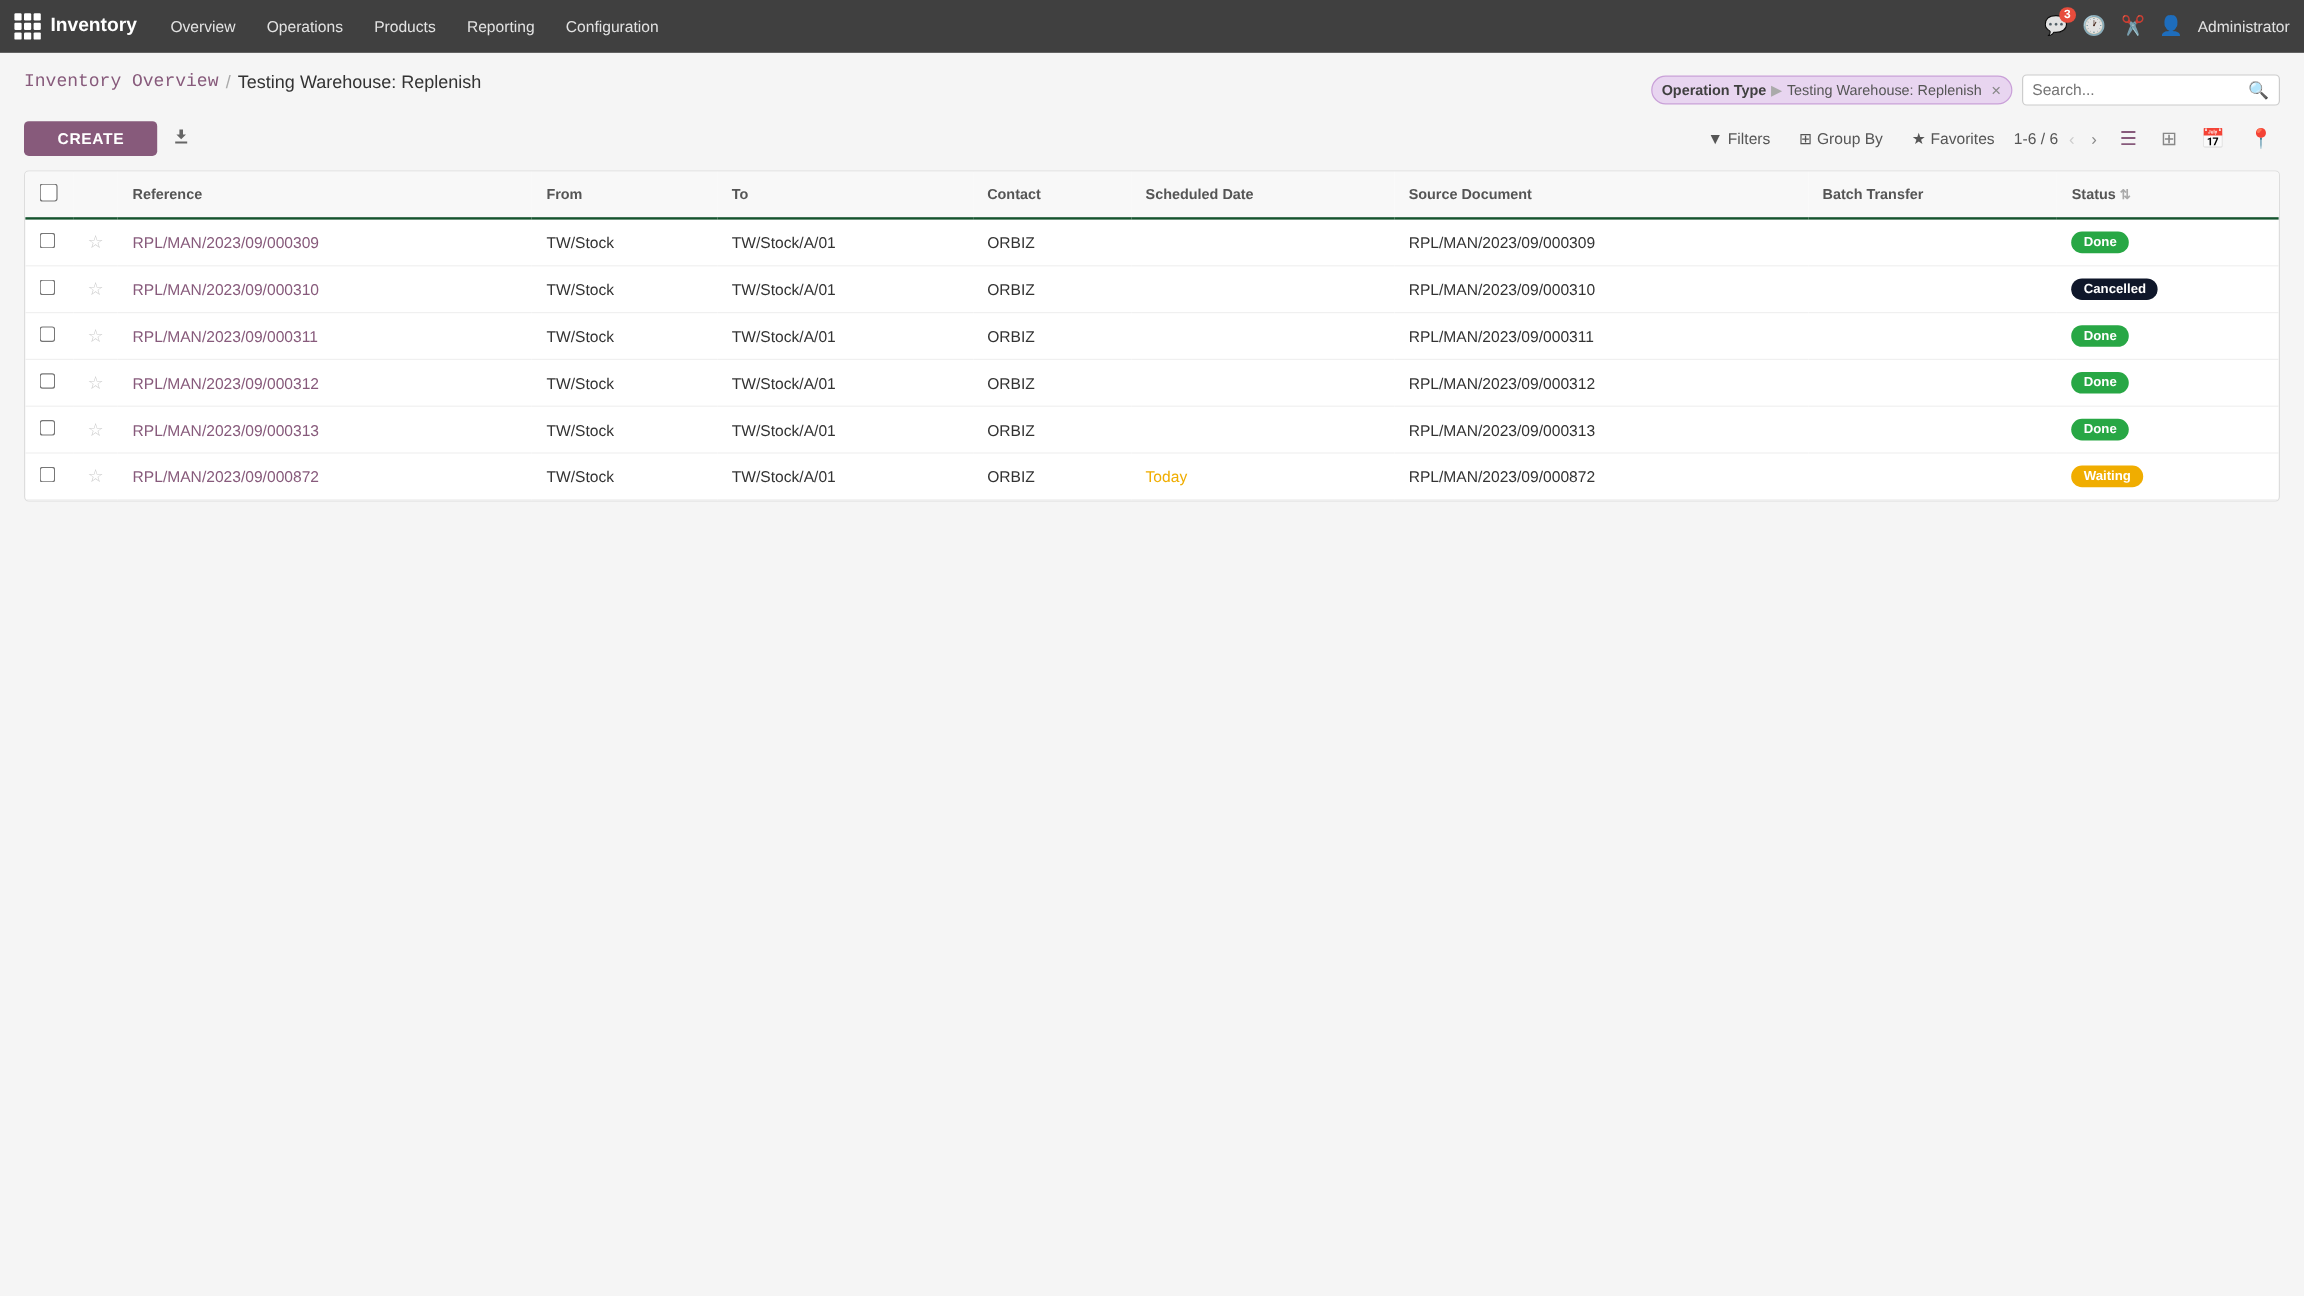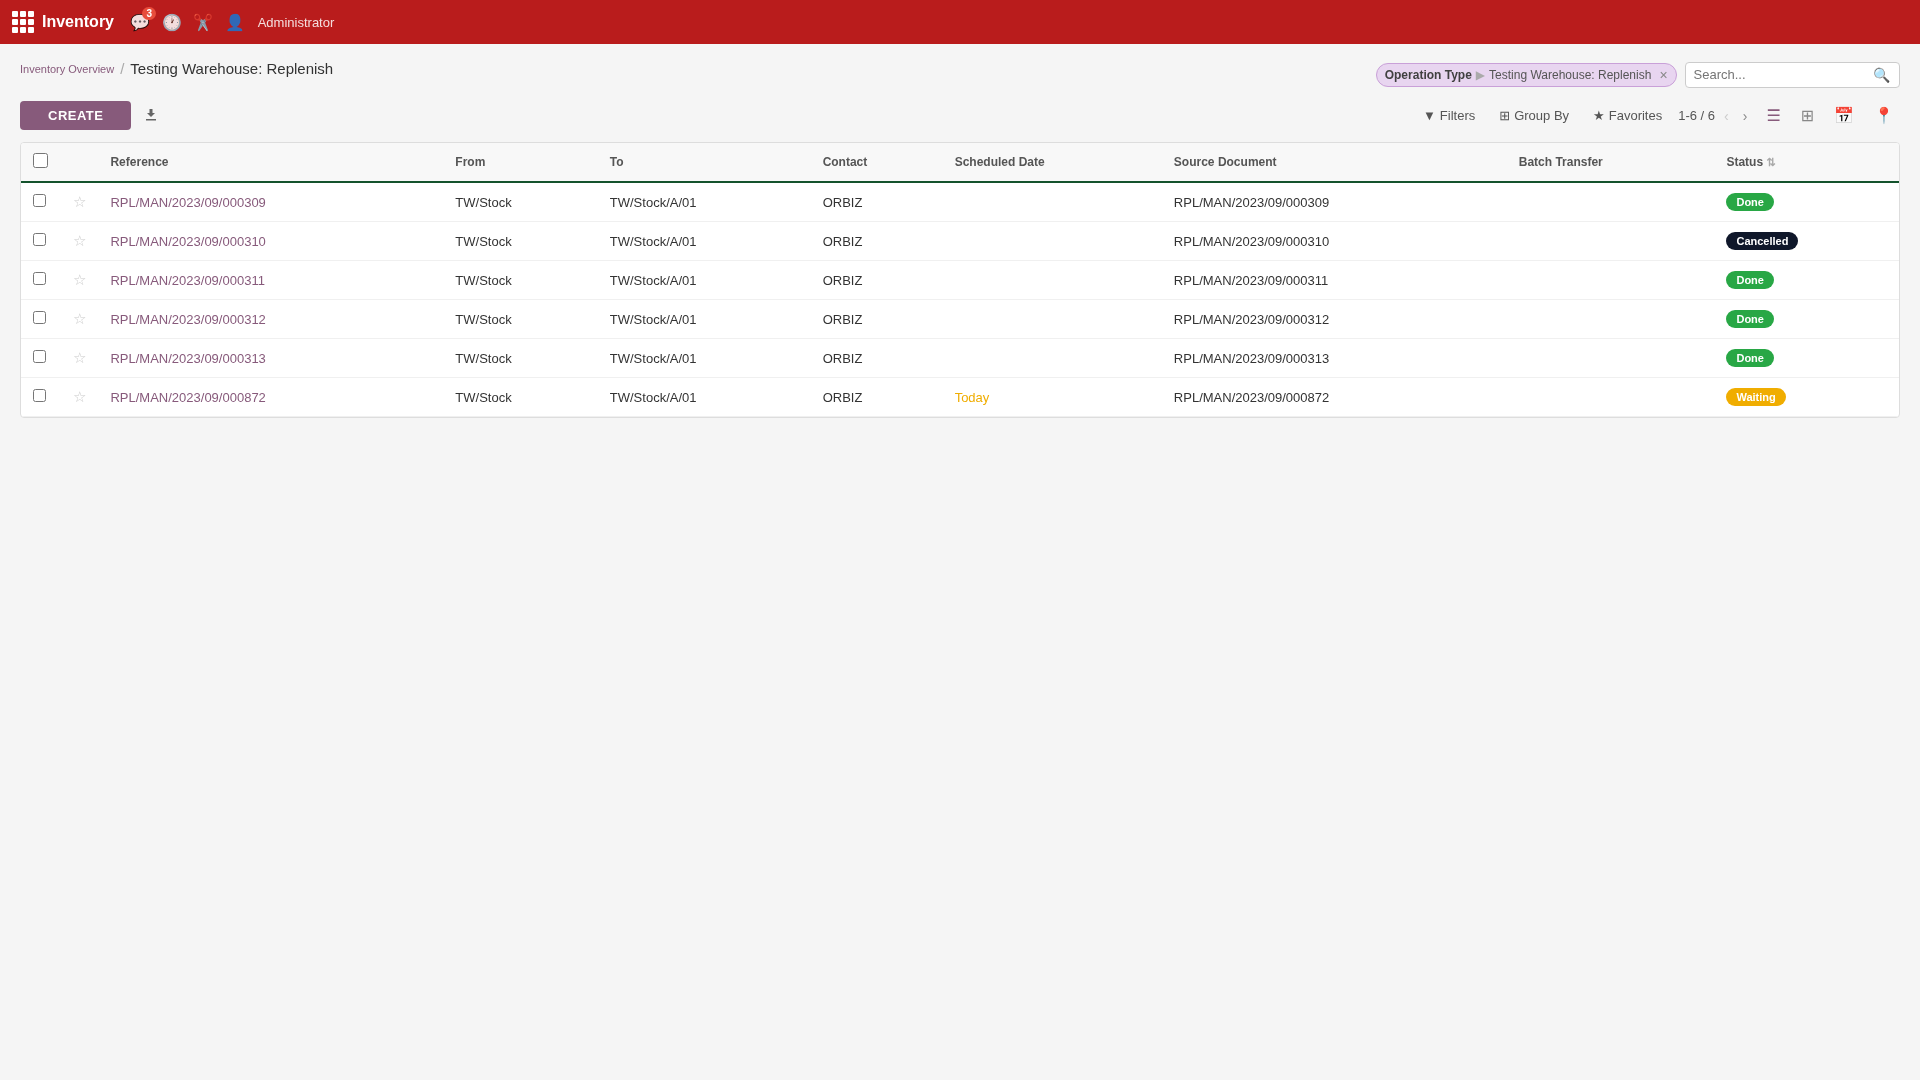--- a/index.html
+++ b/index.html
@@ -1,20 +1,20 @@
 <!DOCTYPE html>
 <html><head>
   <meta charset="utf-8">
   <style>
     * { box-sizing: border-box; margin: 0; padding: 0; }
     body { font-family: 'Segoe UI', Arial, sans-serif; font-size: 13px; background: #f5f5f5; color: #333; }
 
     
     .topnav {
-      background: #b91c1c;
+      background: #404040;
       display: flex;
       align-items: center;
       padding: 0 12px;
       height: 44px;
       color: white;
     }
     .topnav-logo {
       display: flex;
       align-items: center;
       gap: 8px;
@@ -77,21 +77,21 @@
 
     
     .breadcrumb {
       font-size: 15px;
       color: #666;
       margin-bottom: 12px;
       display: flex;
       align-items: center;
       gap: 6px;
     }
-    .breadcrumb a { color: #875a7b; text-decoration: none; font-size: 11px; }
+    .breadcrumb a { color: #875a7b; text-decoration: none; font-size: 15px; font-family: Liberation Mono, monospace; }
     .breadcrumb .sep { color: #aaa; }
     .breadcrumb .current { color: #333; font-weight: 500; }
 
     
     .toolbar {
       display: flex;
       align-items: center;
       gap: 8px;
       margin-bottom: 12px;
     }
@@ -249,20 +249,27 @@
         <span></span>
         <span></span>
       <span></span>
         <span></span>
         <span></span>
       <span></span>
         <span></span>
         <span></span>
     </div>
     <span>Inventory</span>
+  </div>
+  <div class="topnav-menu">
+    <a>Overview</a>
+    <a>Operations</a>
+    <a>Products</a>
+    <a>Reporting</a>
+    <a>Configuration</a>
   </div>
   <div class="topnav-right">
     <div class="icon-btn">
       💬
       <span class="badge">3</span>
     </div>
     <div class="icon-btn">🕐</div>
     <div class="icon-btn">✂️</div>
     <div class="icon-btn">👤</div>
     <span class="admin-label">Administrator</span>

